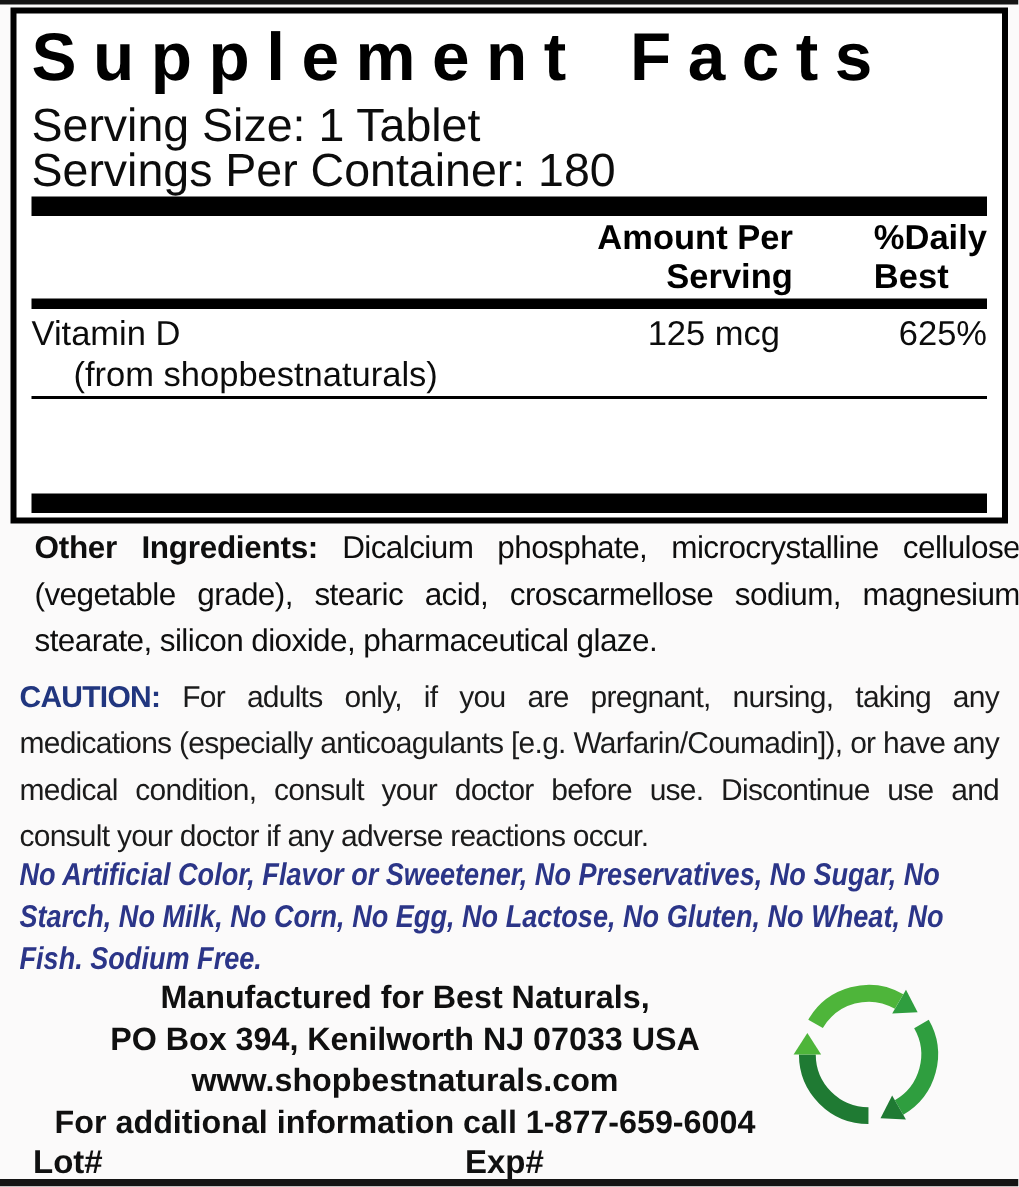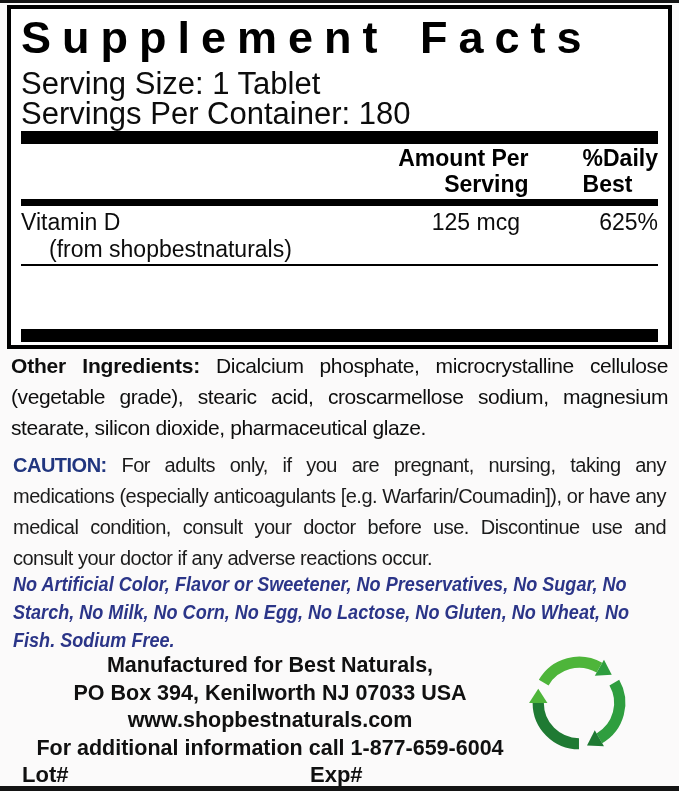--- a/index.html
+++ b/index.html
@@ -36,21 +36,21 @@
   .nrow-main{display:flex;font-size:23px;line-height:28px;margin-top:2px;color:#0c0c0c;}
   .nname{flex:1;}
   .namt{width:170px;text-align:right;}
   .ndv{width:138px;text-align:right;}
   .ndetail{font-size:23px;line-height:27px;padding-left:28px;color:#0c0c0c;}
   .sep{border-top:2px solid #000;margin-top:1px;}
   .bottom-bar{position:absolute;left:10px;right:10px;bottom:3px;height:13px;background:#000;}
 
   
   .other{
-    position:absolute;top:350px;left:11px;width:657px;margin:0;
+    position:absolute;top:350px;left:23px;width:657px;margin:0;
     font-size:21px;letter-spacing:-0.4px;line-height:31px;text-align:justify;color:#0e0e0e;
   }
   .other b{letter-spacing:-0.2px;}
   .caution{
     position:absolute;top:450px;left:13px;width:653px;margin:0;
     font-size:20px;letter-spacing:-0.5px;line-height:31px;text-align:justify;color:#1b1b1b;
   }
   .caution-label{color:#21367f;font-weight:700;}
   .claims{
     position:absolute;top:570px;left:13px;width:756px;margin:0;

